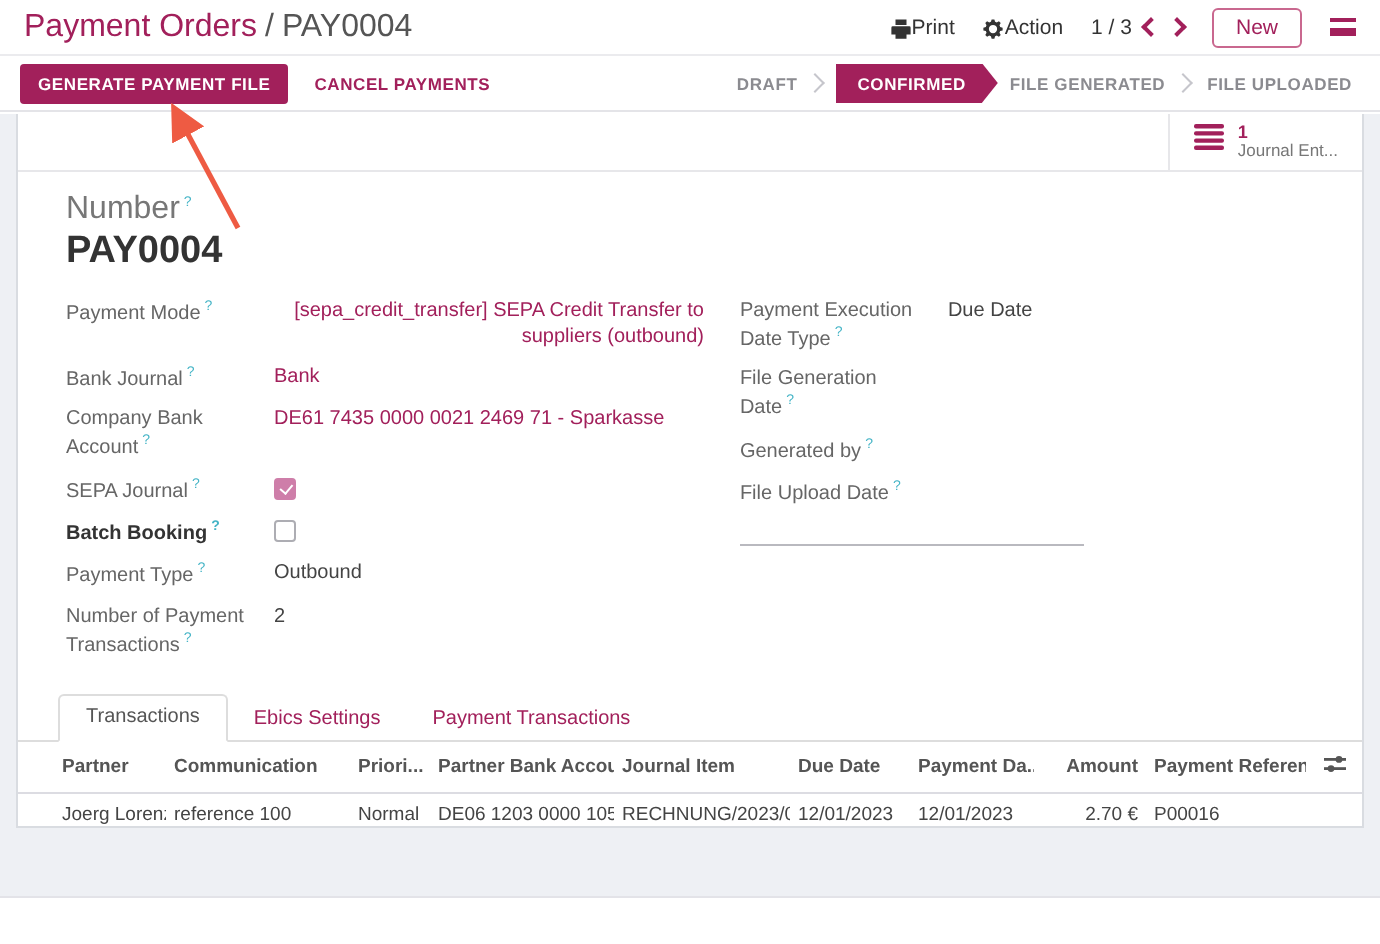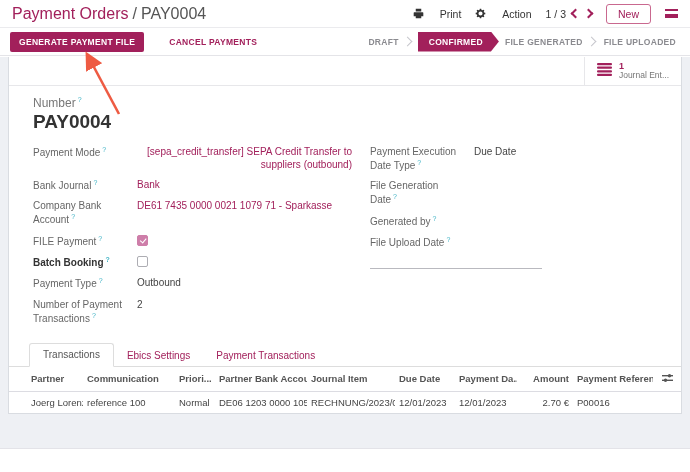--- a/index.html
+++ b/index.html
@@ -11,39 +11,39 @@
   }
 
   
   .navbar {
     height:28px; display:flex; align-items:center; justify-content:space-between;
     padding:0 12px; background:#fff; border-bottom:1px solid #ebebee;
   }
   .breadcrumb { font-size:16px; color:#555; display:flex; gap:4px; align-items:center; }
   .breadcrumb .parent { color:#a2205b; cursor:pointer; }
   .nav-actions { display:flex; align-items:center; gap:14px; }
-  .nav-btn { display:flex; align-items:flex-start; gap:16px; font-size:10.5px; color:#333; cursor:pointer; }
+  .nav-btn { display:flex; align-items:flex-end; gap:0; font-size:10.5px; color:#333; cursor:pointer; }
   .nav-btn svg { display:block; }
   .pager { display:flex; align-items:center; gap:6px; font-size:10.5px; color:#333; }
   .chev { width:7px; height:7px; border-top:2px solid #a2205b; border-right:2px solid #a2205b; display:inline-block; }
   .chev.left  { transform:rotate(-135deg); }
   .chev.right { transform:rotate(45deg); }
   .new-btn {
     border:1px solid #c9688f; color:#a2205b; background:#fff; font-size:10.5px;
     padding:3px 11px; border-radius:3px; cursor:pointer; font-weight:500;
   }
   .burger { width:13px; height:9px; border-top:2px solid #a2205b; border-bottom:2px solid #a2205b; position:relative; cursor:pointer; }
   .burger::after { content:""; position:absolute; left:0; right:0; top:2.5px; height:2px; background:#a2205b; }
 
   
   .controlbar {
     height:28px; display:flex; align-items:center; justify-content:space-between;
     padding:0 10px; background:#fff; border-bottom:1px solid #e4e4e8;
   }
-  .cb-left { display:flex; align-items:center; gap:16px; }
+  .cb-left { display:flex; align-items:center; gap:4px; }
   .btn-primary {
     background:#a2205b; color:#fff; border:none; font-size:8.5px; font-weight:700;
     letter-spacing:.3px; padding:5px 9px; border-radius:2px; cursor:pointer;
     font-family:"Liberation Sans", sans-serif;
   }
   .btn-link {
     background:none; border:none; color:#a2205b; font-size:8.5px; font-weight:700;
     letter-spacing:.3px; padding:5px 9px; cursor:pointer; font-family:"Liberation Sans", sans-serif;
   }
   .statusbar { display:flex; align-items:center; }
@@ -60,21 +60,21 @@
     margin:0 8px; background:#fff; border:1px solid #d9dce1; border-top:none;
     height:357px; overflow:hidden; position:relative;
   }
   .smartrow { height:29px; border-bottom:1px solid #e7e7ea; display:flex; justify-content:flex-end; }
   .smartbtn { border-left:1px solid #e7e7ea; display:flex; align-items:center; gap:7px; padding:0 12px; cursor:pointer; }
   .smartbtn .stack { display:flex; flex-direction:column; line-height:1.15; }
   .smartbtn .count { font-size:9px; font-weight:700; color:#a2205b; }
   .smartbtn .lbl { font-size:8.5px; color:#777; }
 
   .form-body { padding:10px 24px 0; }
-  .number-label { font-size:12px; color:#777; }
+  .number-label { font-size:16px; color:#777; }
   .number-label::after, .flabel::after { content:"?"; color:#44b4c6; font-size:7px; vertical-align:super; margin-left:2px; }
   .number-value { font-size:19px; font-weight:700; color:#333; margin:1px 0 12px; }
 
   .cols { display:flex; }
   .col-l { width:54%; }
   .col-r { width:46%; }
   .field { display:flex; margin-bottom:7px; }
   .flabel { width:104px; flex-shrink:0; font-size:10px; color:#666; line-height:1.3; padding-right:8px; }
   .flabel.strong { color:#333; font-weight:700; }
   .fval { font-size:10px; color:#444; line-height:1.3; max-width:215px; }
@@ -192,24 +192,24 @@
           <div class="field">
             <span class="flabel">Payment Mode</span>
             <span class="fval link">[sepa_credit_transfer] SEPA Credit Transfer to suppliers (outbound)</span>
           </div>
           <div class="field">
             <span class="flabel">Bank Journal</span>
             <span class="fval link">Bank</span>
           </div>
           <div class="field">
             <span class="flabel">Company Bank Account</span>
-            <span class="fval link">DE61 7435 0000 0021 1079 71 - Sparkasse</span>
-          </div>
-          <div class="field">
-            <span class="flabel">FILE Payment</span>
+            <span class="fval link">DE61 7435 0000 0021 2469 71 - Sparkasse</span>
+          </div>
+          <div class="field">
+            <span class="flabel">SEPA Journal</span>
             <span class="cb checked"></span>
           </div>
           <div class="field">
             <span class="flabel strong">Batch Booking</span>
             <span class="cb"></span>
           </div>
           <div class="field">
             <span class="flabel">Payment Type</span>
             <span class="fval">Outbound</span>
           </div>

